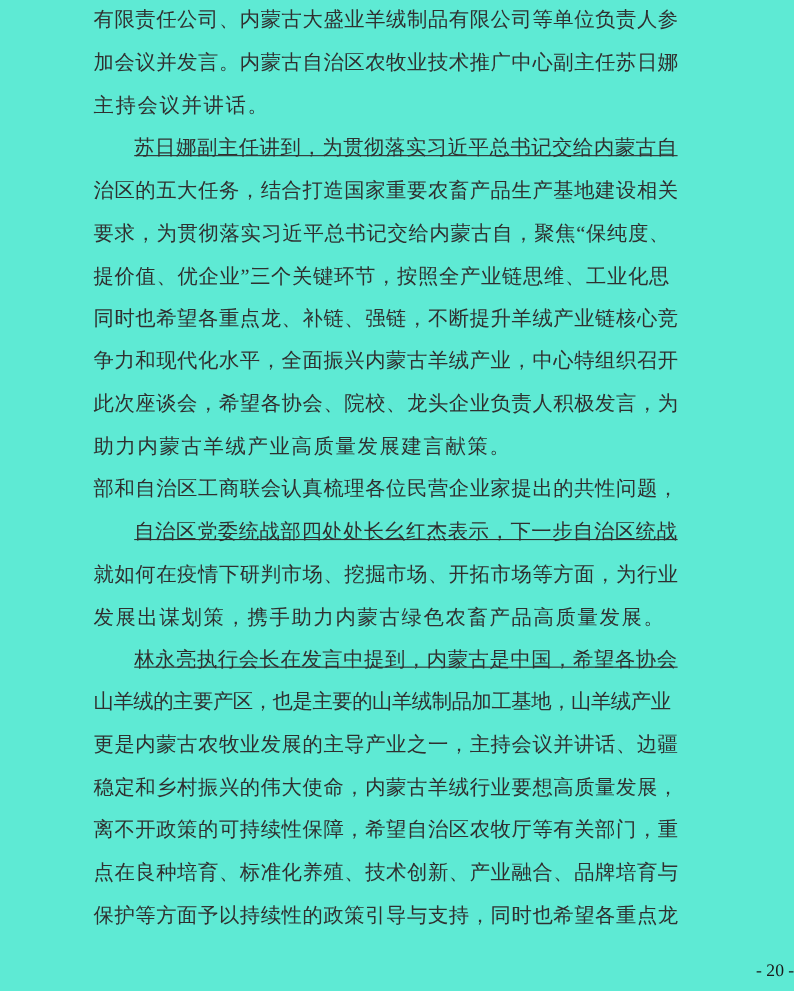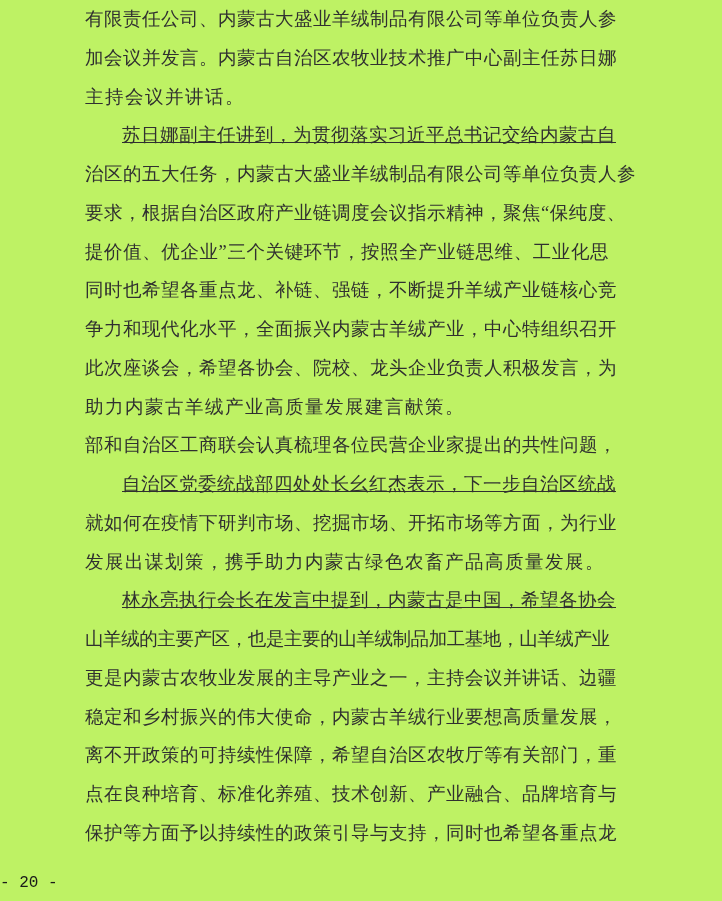--- a/index.html
+++ b/index.html
@@ -4,21 +4,21 @@
 <style>
   html, body {
     margin: 0;
     padding: 0;
     background: #ffffff;
   }
   .page {
     position: relative;
     width: 722px;
     height: 901px;
-    background: #bef264;
+    background: #5eead4;
     overflow: hidden;
     font-family: "Liberation Serif", "DejaVu Serif", serif;
     color: #303030;
   }
   .text-block {
     position: absolute;
     left: 85px;
     top: 0px;
     width: 524px;
   }
@@ -43,37 +43,37 @@
     text-decoration: underline;
   }
   .line.tight {
     letter-spacing: -1px;
   }
   .footer {
     position: absolute;
     left: 0;
     bottom: 9px;
     width: 100%;
-    text-align: left;
+    text-align: right;
     font-size: 16px;
     color: #1a1a1a;
-    font-family: Liberation Mono, monospace;
+    font-family: Liberation Serif, serif;
   }
 </style>
 </head>
 <body>
 
 <div class="page">
   <div class="text-block">
     <div class="line">有限责任公司、内蒙古大盛业羊绒制品有限公司等单位负责人参</div>
     <div class="line">加会议并发言。内蒙古自治区农牧业技术推广中心副主任苏日娜</div>
     <div class="line end">主持会议并讲话。</div>
     <div class="line indent">苏日娜副主任讲到，为贯彻落实习近平总书记交给内蒙古自</div>
-    <div class="line">治区的五大任务，内蒙古大盛业羊绒制品有限公司等单位负责人参</div>
-    <div class="line">要求，根据自治区政府产业链调度会议指示精神，聚焦“保纯度、</div>
+    <div class="line">治区的五大任务，结合打造国家重要农畜产品生产基地建设相关</div>
+    <div class="line">要求，为贯彻落实习近平总书记交给内蒙古自，聚焦“保纯度、</div>
     <div class="line">提价值、优企业”三个关键环节，按照全产业链思维、工业化思</div>
     <div class="line">同时也希望各重点龙、补链、强链，不断提升羊绒产业链核心竞</div>
     <div class="line">争力和现代化水平，全面振兴内蒙古羊绒产业，中心特组织召开</div>
     <div class="line">此次座谈会，希望各协会、院校、龙头企业负责人积极发言，为</div>
     <div class="line end">助力内蒙古羊绒产业高质量发展建言献策。</div>
     <div class="line">部和自治区工商联会认真梳理各位民营企业家提出的共性问题，</div>
     <div class="line indent">自治区党委统战部四处处长幺红杰表示，下一步自治区统战</div>
     <div class="line">就如何在疫情下研判市场、挖掘市场、开拓市场等方面，为行业</div>
     <div class="line end">发展出谋划策，携手助力内蒙古绿色农畜产品高质量发展。</div>
     <div class="line indent">林永亮执行会长在发言中提到，内蒙古是中国，希望各协会</div>

